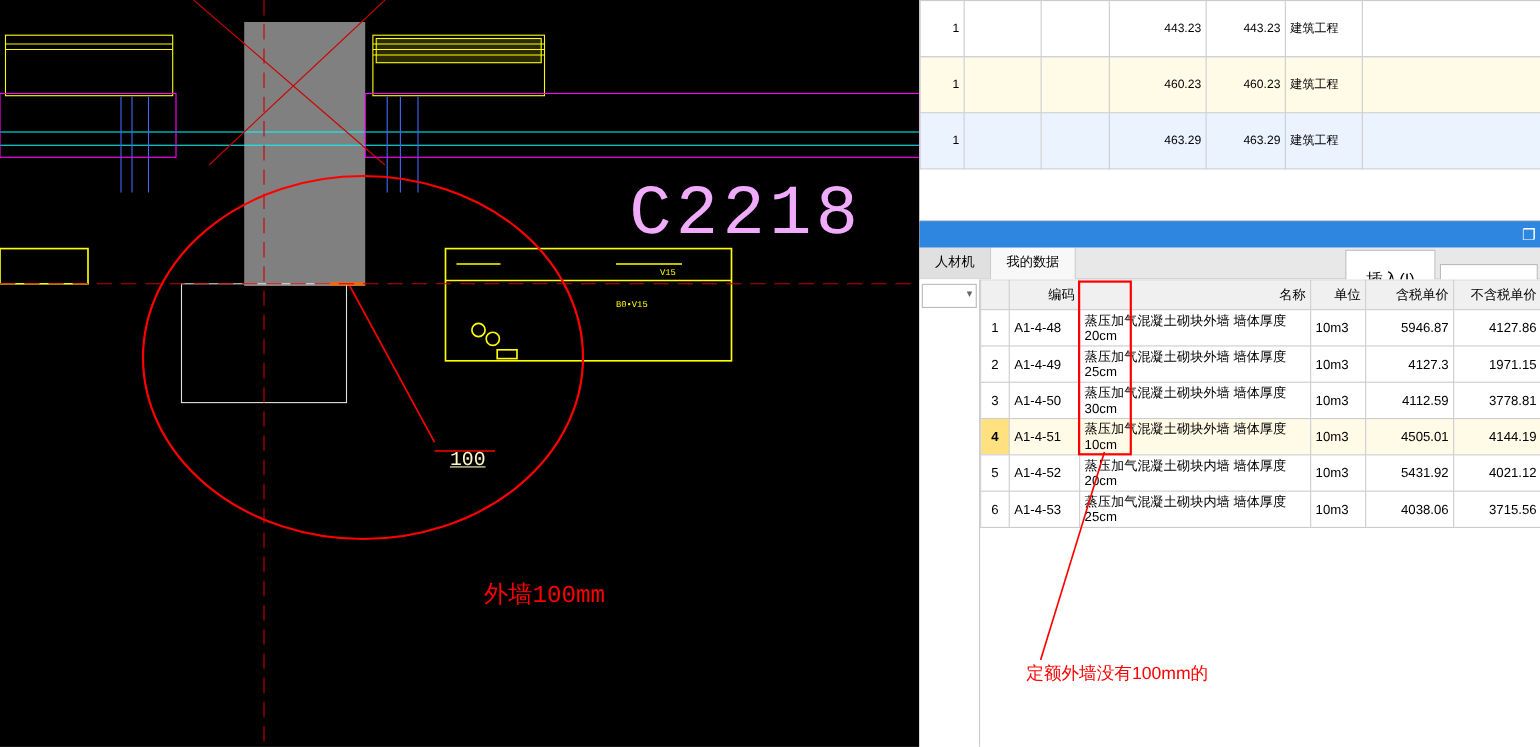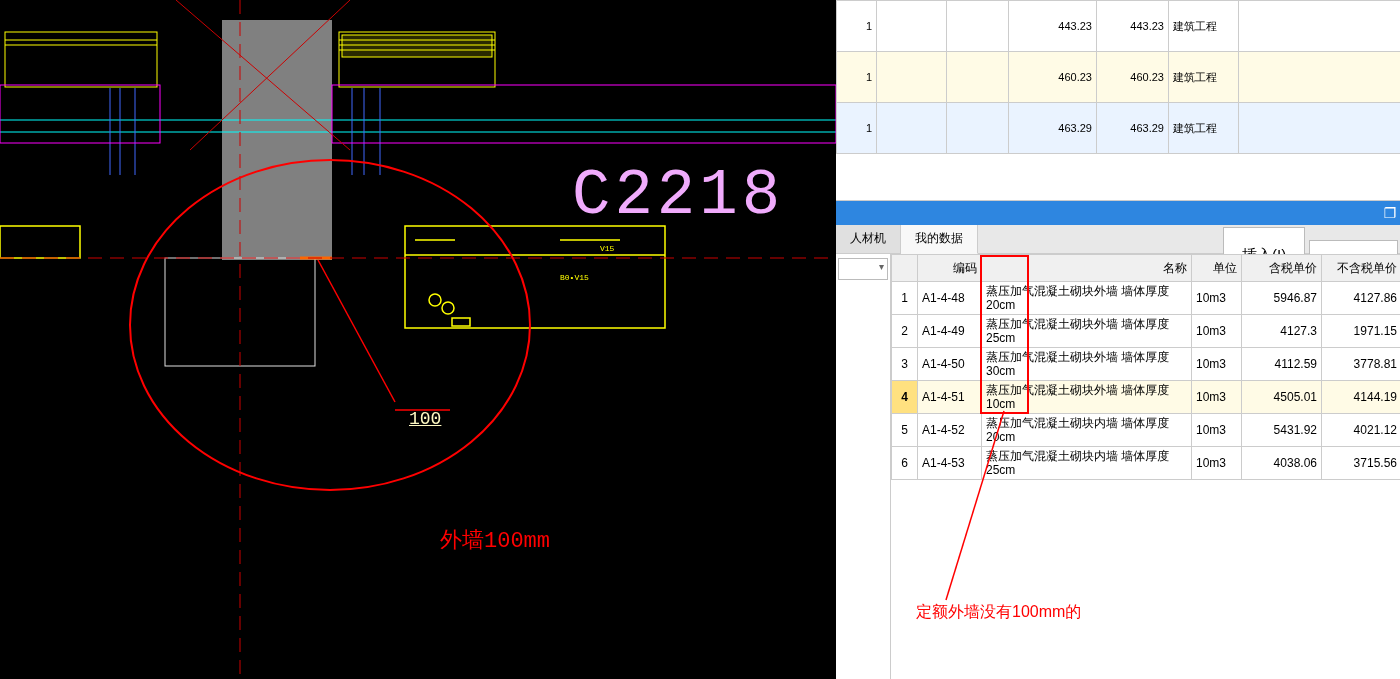--- a/index.html
+++ b/index.html
@@ -30,21 +30,21 @@
   td.num{text-align:right;}
   td.ctr{text-align:center;}
   tr.sel td{background:#fffbe6;}
   tr.sel td.idx{background:#ffe180;font-weight:bold;}
   .name-cell{line-height:14px;white-space:normal;}
   
   .ug table td{height:46px;font-size:11px;vertical-align:middle;}
   .ug .light{background:#eaf3ff;}
   .ug .sel{background:#a7c7f2;}
   .red-box{position:absolute;border:2px solid red;pointer-events:none;}
-  .red-text{position:absolute;color:red;font-size:16px;pointer-events:none;}
+  .red-text{position:absolute;color:red;font-size:16px;pointer-events:none;margin-left:17px;}
   .red-line{position:absolute;pointer-events:none;}
 </style>
 </head>
 <body>
 
 <div class="root">
 
   <div class="cad">
     <svg width="836" height="679">
 

